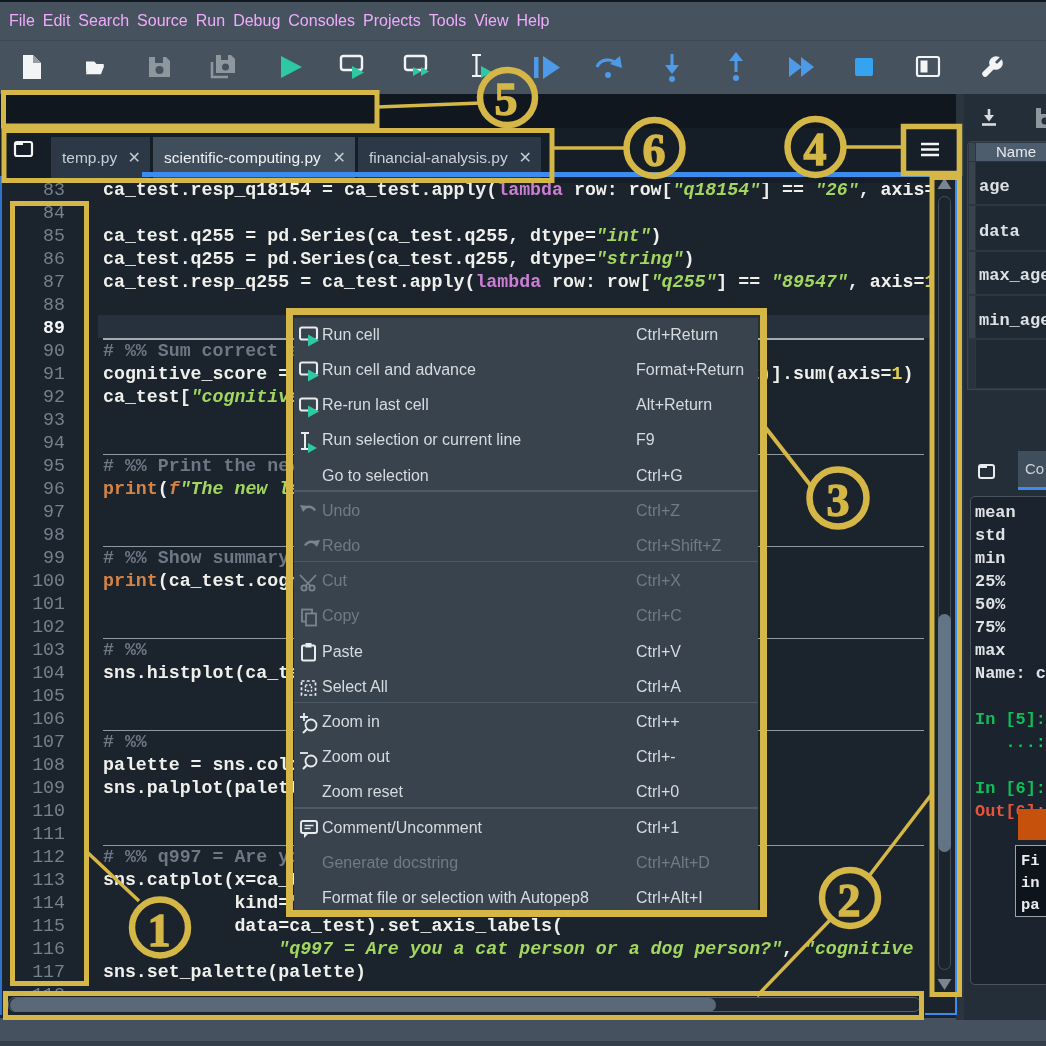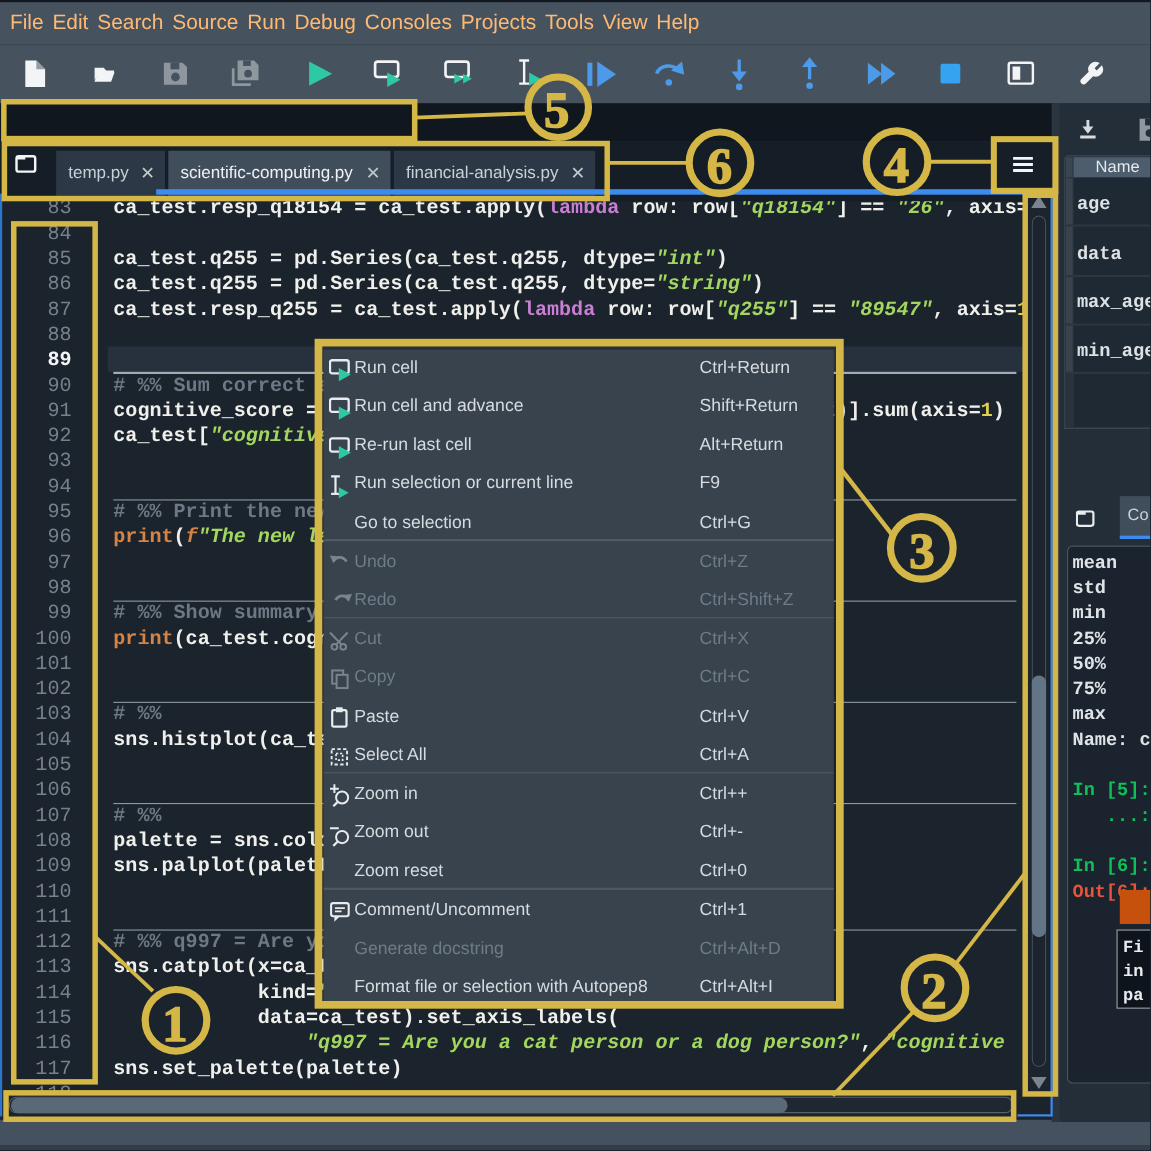--- a/index.html
+++ b/index.html
@@ -11,21 +11,21 @@
   .s{color:#A2D65F;font-style:italic;}
   .c{color:#6C7884;}
   .b{color:#D58445;}
   .n{color:#E0D052;}
   .fi{color:#D58445;font-style:italic;}
 </style></head>
 <body>
 <div id="page">
 
 <div class="abs" style="left:0;top:0;width:1046px;height:40px;background:#47525F;border-top:2px solid #12181F;box-sizing:border-box;"></div>
-<div class="abs" id="menubar" style="left:9px;top:9px;height:24px;color:#fdba74;font-size:19px;display:flex;gap:8px;align-items:center;">
+<div class="abs" id="menubar" style="left:9px;top:9px;height:24px;color:#f0abfc;font-size:16px;display:flex;gap:8px;align-items:center;">
 <span>File</span>
       <span>Edit</span>
       <span>Search</span>
       <span>Source</span>
       <span>Run</span>
       <span>Debug</span>
       <span>Consoles</span>
       <span>Projects</span>
       <span>Tools</span>
       <span>View</span>
@@ -295,21 +295,21 @@
         </svg>
         <span class="lab">Run cell</span>
         <span class="sc">Ctrl+Return</span>
       </div>
 <div class="mi" style="top:35.4px;">
         <svg width="22" height="22" viewBox="0 0 22 22" fill="none">
           <rect x="1" y="2.5" width="17" height="12" rx="2" stroke="#E8ECEF" stroke-width="2.1"></rect>
           <path d="M9,9.5 l11,6 l-11,6 z" fill="#2EC9A2"></path>
         </svg>
         <span class="lab">Run cell and advance</span>
-        <span class="sc">Shift+Return</span>
+        <span class="sc">Format+Return</span>
       </div>
 <div class="mi" style="top:70.6px;">
         <svg width="22" height="22" viewBox="0 0 22 22" fill="none">
           <rect x="1" y="2.5" width="17" height="12" rx="2" stroke="#E8ECEF" stroke-width="2.1"></rect>
           <path d="M9,9.5 l11,6 l-11,6 z" fill="#2EC9A2"></path>
         </svg>
         <span class="lab">Re-run last cell</span>
         <span class="sc">Alt+Return</span>
       </div>
 <div class="mi" style="top:105.8px;padding-left:36px;">

